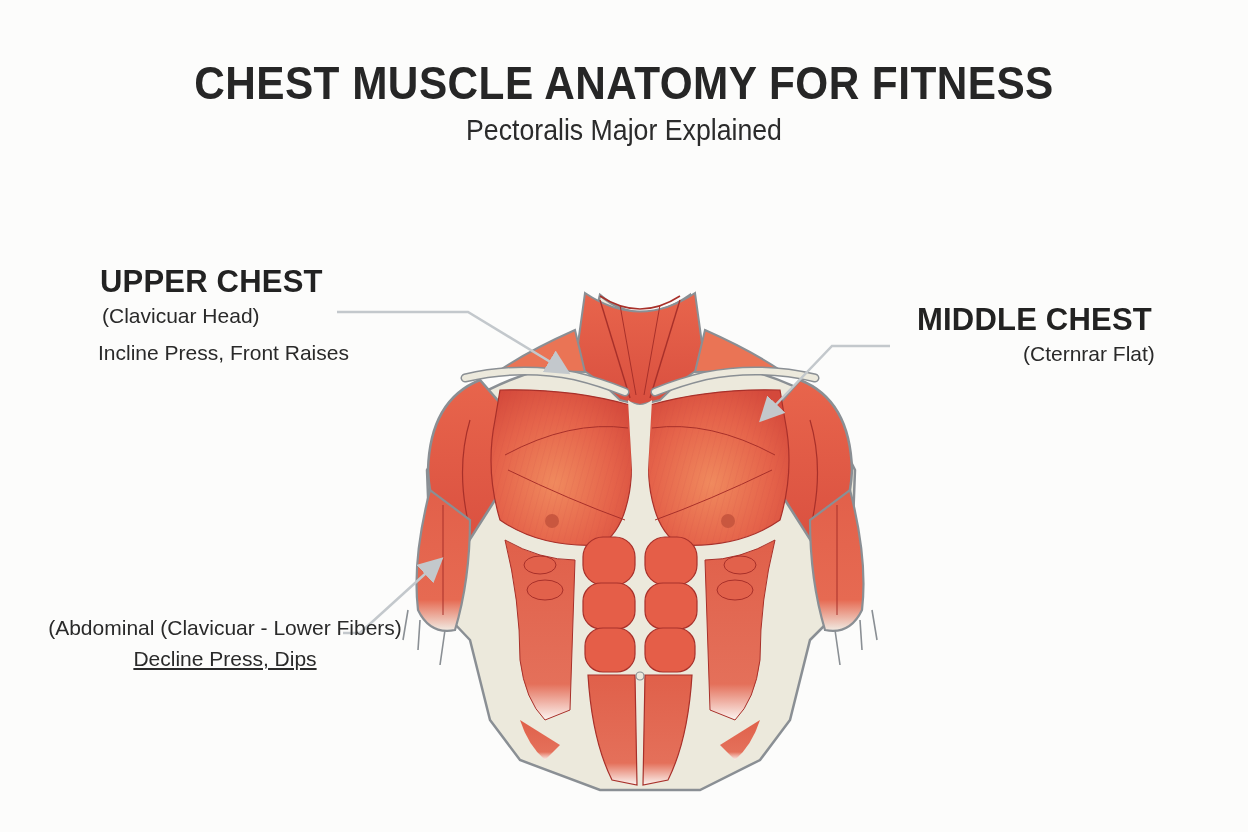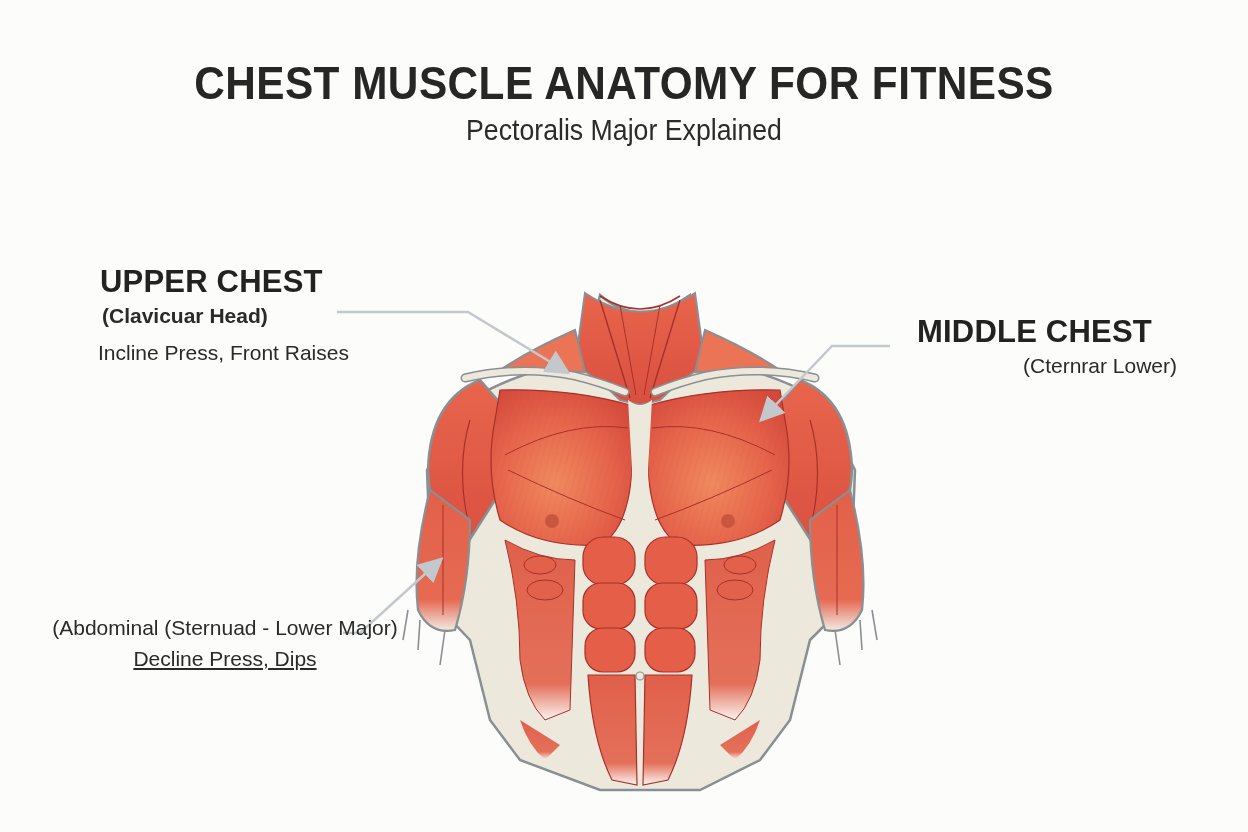--- a/index.html
+++ b/index.html
@@ -20,24 +20,24 @@
     font-size:29px; color:#2b2b2b;
     transform:scaleX(0.92); transform-origin:center;
   }
   .label { position:absolute; color:#222; white-space:nowrap; }
   .label .head { font-weight:bold; font-size:31px; color:#222; letter-spacing:0.2px; }
   .label .sub  { font-size:21px; color:#2a2a2a; }
   .label .ex   { font-size:21px; color:#2a2a2a; }
 
   #upper { left:100px; top:264px; }
   #upper .head { display:block; }
-  #upper .sub { display:block; margin-left:2px; margin-top:4px;font-weight:bold; }
+  #upper .sub { display:block; margin-left:2px; margin-top:4px; }
   #upper .ex  { display:block; margin-left:-2px; margin-top:13px; }
 
-  #middle { left:917px; top:314px; }
+  #middle { left:917px; top:302px; }
   #middle .head { display:block; }
   #middle .sub { display:block; margin-left:106px; margin-top:4px; }
   #middle .ex  { display:block; margin-left:0px; margin-top:7px; }
 
   #lower { left:30px; top:612px; width:390px; text-align:center; }
   #lower .head { display:block; }
   #lower .sub { display:block; margin-top:4px; }
   #lower .ex  { display:block; margin-top:7px;text-decoration:underline; }
 
   svg.figure { position:absolute; left:0; top:0; }
@@ -161,19 +161,19 @@
 </svg>
 
 <div class="label" id="upper">
   <span class="head">UPPER CHEST</span>
   <span class="sub">(Clavicuar Head)</span>
   <span class="ex">Incline Press, Front Raises</span>
 </div>
 
 <div class="label" id="middle">
   <span class="head">MIDDLE CHEST</span>
-  <span class="sub">(Cternrar Lower)</span>
+  <span class="sub">(Cternrar Flat)</span>
 </div>
 
 <div class="label" id="lower">
-  <span class="sub">(Abdominal (Sternuad - Lower Major)</span>
+  <span class="sub">(Abdominal (Clavicuar - Lower Fibers)</span>
   <span class="ex">Decline Press, Dips</span>
 </div>
 
 </body></html>

